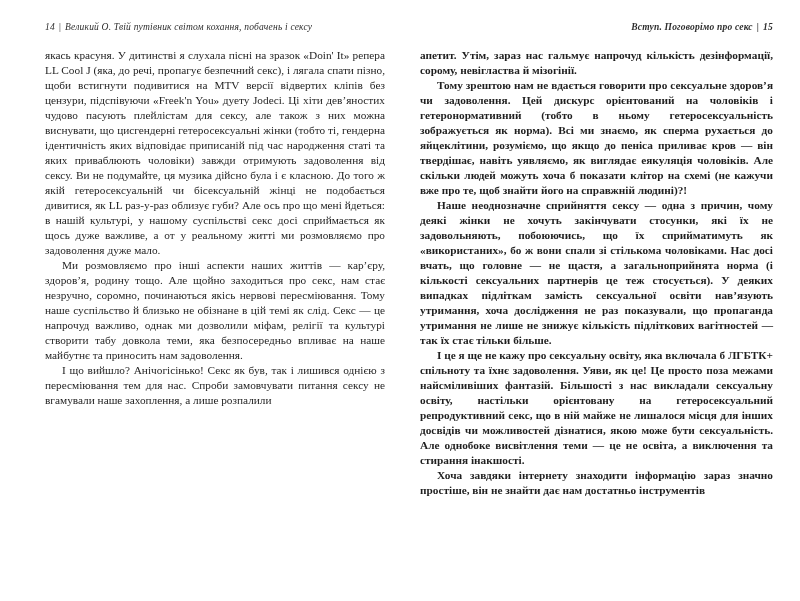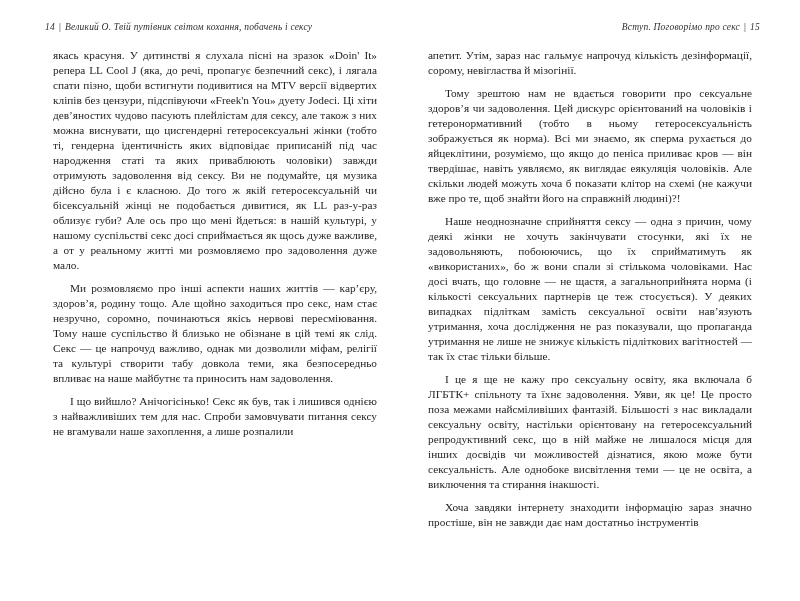--- a/index.html
+++ b/index.html
@@ -14,62 +14,62 @@
     display: flex;
     width: 800px;
     height: 601px;
     background: #ffffff;
   }
   .page {
     width: 400px;
     height: 601px;
   }
   .page-left  { padding: 22px 15px 0 45px; }
-  .page-right { padding: 22px 40px 0 20px; }
+  .page-right { padding: 22px 27px 0 20px; font-weight: bold; }
   .running-head {
     font-size: 9.5px;
     font-style: italic;
     color: #2e2e2e;
     letter-spacing: 0.2px;
     white-space: nowrap;
     margin-bottom: 16px;
   }
   .running-head .sep { margin: 0 4px; font-style: normal; color: #2e2e2e; }
   .page-right .running-head { text-align: right; }
   .body-text {
     font-size: 11.3px;
     line-height: 15px;
     color: #1f1f1f;
     text-align: justify;
   }
-  .body-text p { margin: 8px; }
+  .body-text p { margin: 0; }
   .body-text p.indent { text-indent: 17px; }
 </style>
 </head>
 <body>
 
 <div class="spread">
 
   <div class="page page-left">
     <div class="running-head">
       <span>14</span><span class="sep">|</span><span>Великий О. Твій путівник світом кохання, побачень і сексу</span>
     </div>
     <div class="body-text">
       <p>якась красуня. У дитинстві я слухала пісні на зразок «Doin' It» репера LL Cool J (яка, до речі, пропагує безпечний секс), і лягала спати пізно, щоби встигнути подивитися на MTV версії відвертих кліпів без цензури, підспівуючи «Freek'n You» дуету Jodeci. Ці хіти дев’яностих чудово пасують плейлістам для сексу, але також з них можна виснувати, що цисгендерні гетеросексуальні жінки (тобто ті, гендерна ідентичність яких відповідає приписаній під час народження статі та яких приваблюють чоловіки) завжди отримують задоволення від сексу. Ви не подумайте, ця музика дійсно була і є класною. До того ж якій гетеросексуальній чи бісексуальній жінці не подобається дивитися, як LL раз-у-раз облизує губи? Але ось про що мені йдеться: в нашій культурі, у нашому суспільстві секс досі сприймається як щось дуже важливе, а от у реальному житті ми розмовляємо про задоволення дуже мало.</p>
       <p class="indent">Ми розмовляємо про інші аспекти наших життів — кар’єру, здоров’я, родину тощо. Але щойно заходиться про секс, нам стає незручно, соромно, починаються якісь нервові пересміювання. Тому наше суспільство й близько не обізнане в цій темі як слід. Секс — це напрочуд важливо, однак ми дозволили міфам, релігії та культурі створити табу довкола теми, яка безпосередньо впливає на наше майбутнє та приносить нам задоволення.</p>
-      <p class="indent">І що вийшло? Анічогісінько! Секс як був, так і лишився однією з найважливіших тем для нас. Спроби замовчувати питання сексу не вгамували наше захоплення, а лише розпалили</p>
+      <p class="indent">І що вийшло? Анічогісінько! Секс як був, так і лишився однією з пересміювання тем для нас. Спроби замовчувати питання сексу не вгамували наше захоплення, а лише розпалили</p>
     </div>
   </div>
 
   <div class="page page-right">
     <div class="running-head">
       <span>Вступ. Поговорімо про секс</span><span class="sep">|</span><span>15</span>
     </div>
     <div class="body-text">
       <p>апетит. Утім, зараз нас гальмує напрочуд кількість дезінформації, сорому, невігластва й мізогінії.</p>
       <p class="indent">Тому зрештою нам не вдається говорити про сексуальне здоров’я чи задоволення. Цей дискурс орієнтований на чоловіків і гетеронормативний (тобто в ньому гетеросексуальність зображується як норма). Всі ми знаємо, як сперма рухається до яйцеклітини, розуміємо, що якщо до пеніса приливає кров — він твердішає, навіть уявляємо, як виглядає еякуляція чоловіків. Але скільки людей можуть хоча б показати клітор на схемі (не кажучи вже про те, щоб знайти його на справжній людині)?!</p>
       <p class="indent">Наше неоднозначне сприйняття сексу — одна з причин, чому деякі жінки не хочуть закінчувати стосунки, які їх не задовольняють, побоюючись, що їх сприйматимуть як «використаних», бо ж вони спали зі стількома чоловіками. Нас досі вчать, що головне — не щастя, а загальноприйнята норма (і кількості сексуальних партнерів це теж стосується). У деяких випадках підліткам замість сексуальної освіти нав’язують утримання, хоча дослідження не раз показували, що пропаганда утримання не лише не знижує кількість підліткових вагітностей — так їх стає тільки більше.</p>
       <p class="indent">І це я ще не кажу про сексуальну освіту, яка включала б ЛГБТК+ спільноту та їхнє задоволення. Уяви, як це! Це просто поза межами найсміливіших фантазій. Більшості з нас викладали сексуальну освіту, настільки орієнтовану на гетеросексуальний репродуктивний секс, що в ній майже не лишалося місця для інших досвідів чи можливостей дізнатися, якою може бути сексуальність. Але однобоке висвітлення теми — це не освіта, а виключення та стирання інакшості.</p>
-      <p class="indent">Хоча завдяки інтернету знаходити інформацію зараз значно простіше, він не завжди дає нам достатньо інструментів</p>
+      <p class="indent">Хоча завдяки інтернету знаходити інформацію зараз значно простіше, він не знайти дає нам достатньо інструментів</p>
     </div>
   </div>
 
 </div>
 
 </body></html>

